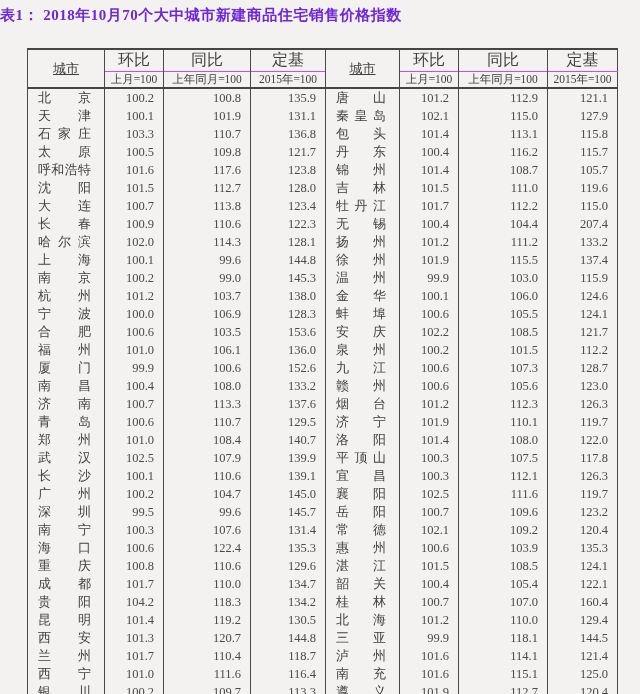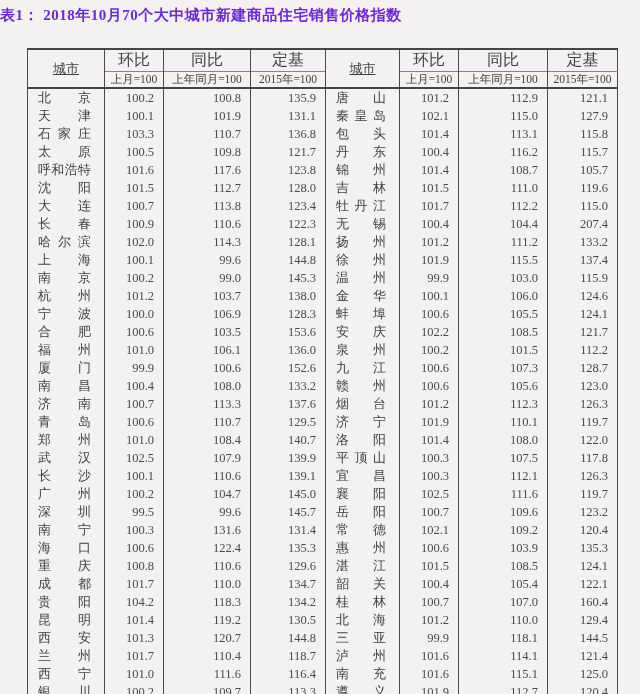--- a/index.html
+++ b/index.html
@@ -572,21 +572,21 @@
           <td class="num">123.2</td>
         </tr>
         <tr>
           <td class="city">
             <span class="jc">
               <span>南</span>
               <span>宁</span>
             </span>
           </td>
           <td class="num">100.3</td>
-          <td class="num">131.6</td>
+          <td class="num">107.6</td>
           <td class="num">131.4</td>
           <td class="city">
             <span class="jc">
               <span>常</span>
               <span>德</span>
             </span>
           </td>
           <td class="num">102.1</td>
           <td class="num">109.2</td>
           <td class="num">120.4</td>

